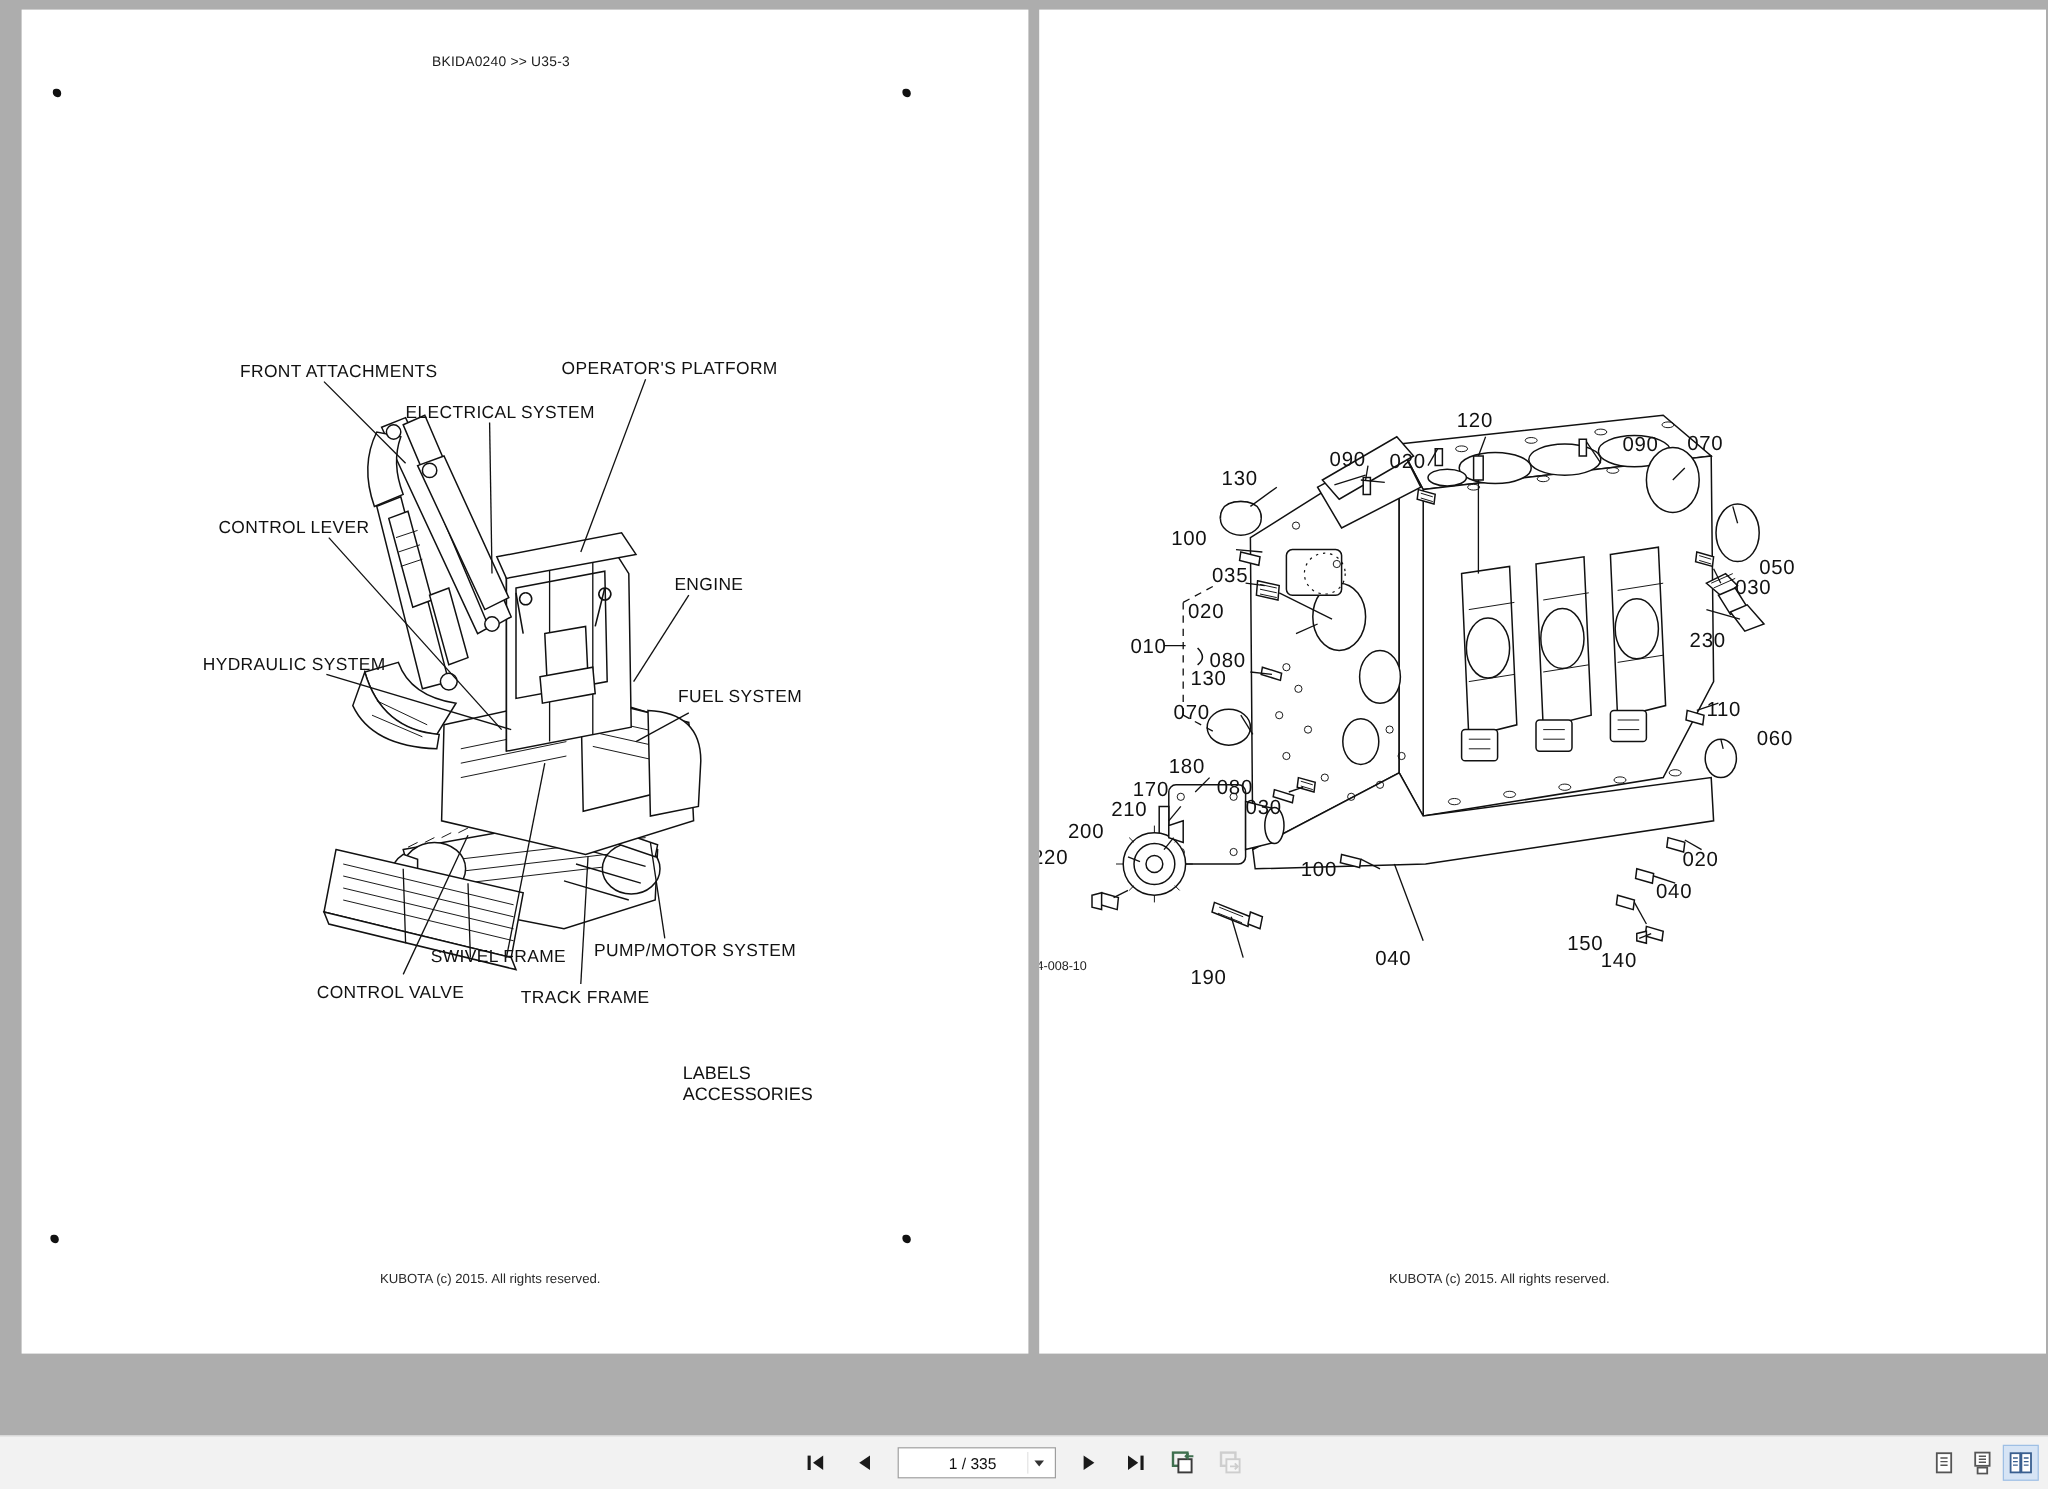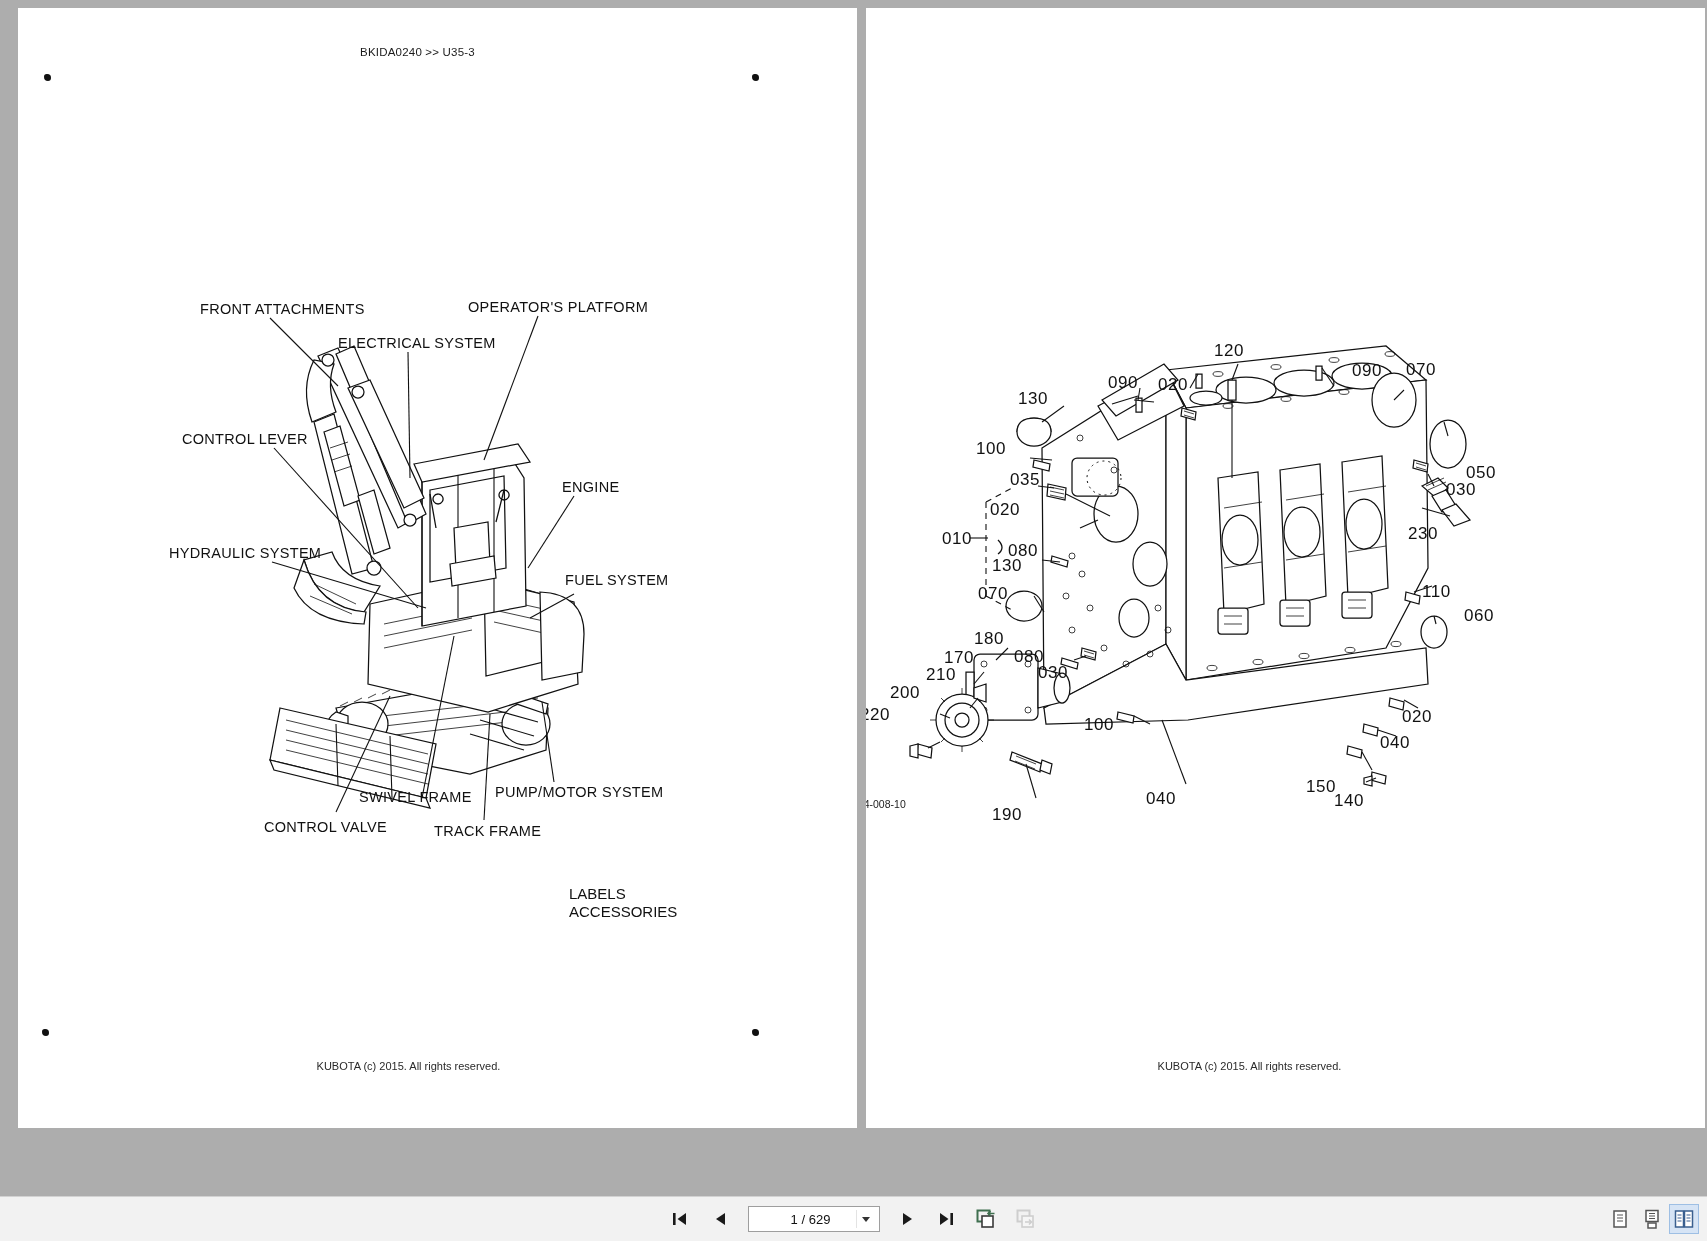--- a/index.html
+++ b/index.html
@@ -551,21 +551,21 @@
         </svg>
       </button>
 
       <button class="tb-btn" title="Previous page">
         <svg width="16" height="18" viewBox="0 0 16 18">
           <path d="M12 3 L3 9 L12 15 Z" fill="#1a1a1a"></path>
         </svg>
       </button>
 
       <div class="page-select">
-        <span class="val">1 / 629</span>
+        <span class="val">1 / 335</span>
         <span class="divider"></span>
         <span class="caret"></span>
       </div>
 
       <button class="tb-btn" title="Next page">
         <svg width="16" height="18" viewBox="0 0 16 18">
           <path d="M4 3 L13 9 L4 15 Z" fill="#1a1a1a"></path>
         </svg>
       </button>
 

